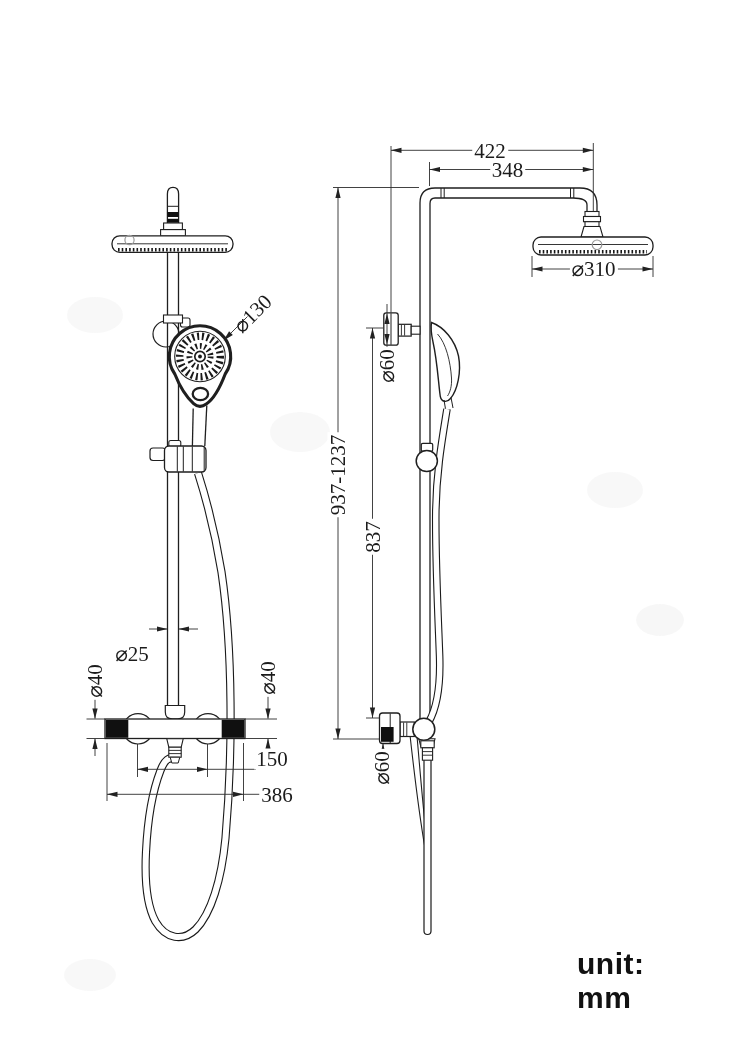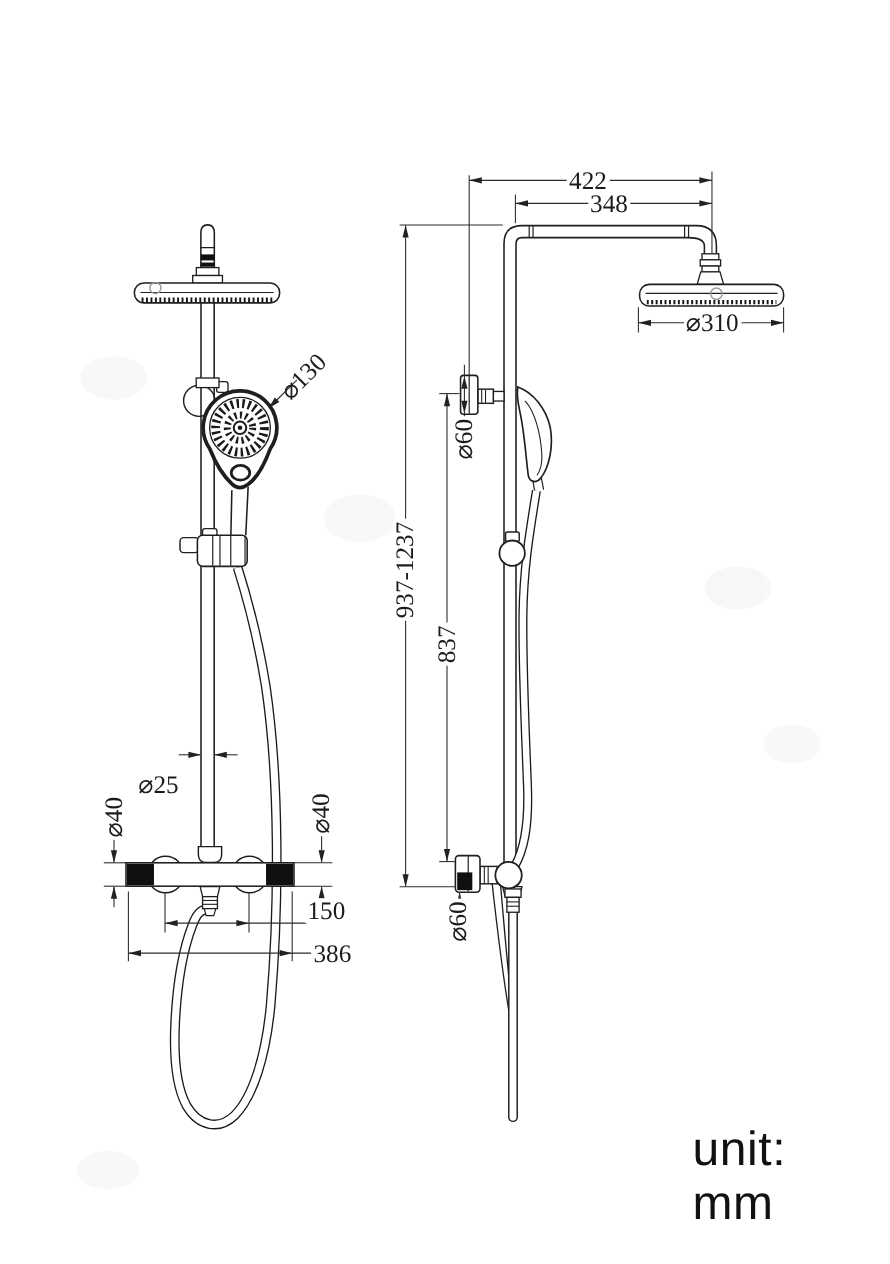--- a/index.html
+++ b/index.html
@@ -7,21 +7,21 @@
   .canvas{position:relative;width:742px;height:1053px;background:#ffffff;overflow:hidden;
           font-family:"Liberation Serif","DejaVu Serif",serif;border-radius:16px;}
   .canvas svg{position:absolute;left:0;top:0;}
   .lbl{position:absolute;transform:translate(-50%,-50%);line-height:1;white-space:nowrap;
        font-family:"Liberation Serif","DejaVu Serif","DejaVu Sans",serif;
        font-size:21px;color:#1b1b1b;background:#fff;padding:0 2px;}
   .r90{transform:translate(-50%,-50%) rotate(-90deg);}
   .r45{transform:translate(-50%,-50%) rotate(-45deg);background:transparent;}
   .unit{position:absolute;transform:translate(-50%,-50%);
         font-family:"Liberation Sans","DejaVu Sans",sans-serif;
-        font-size:40px;font-weight:400;color:#111;letter-spacing:.5px;background:transparent;}
+        font-size:30px;font-weight:700;color:#111;letter-spacing:.5px;background:transparent;}
 </style>
 </head>
 <body>
 
 <div class="canvas">
 
 <svg width="742" height="1053" viewBox="0 0 742 1053" fill="none" stroke="#1f1f1f" stroke-width="1.3" stroke-linecap="butt">
 
   <g fill="#f2f2f2" stroke="none" opacity="0.55">
     <ellipse cx="95" cy="315" rx="28" ry="18"></ellipse>

